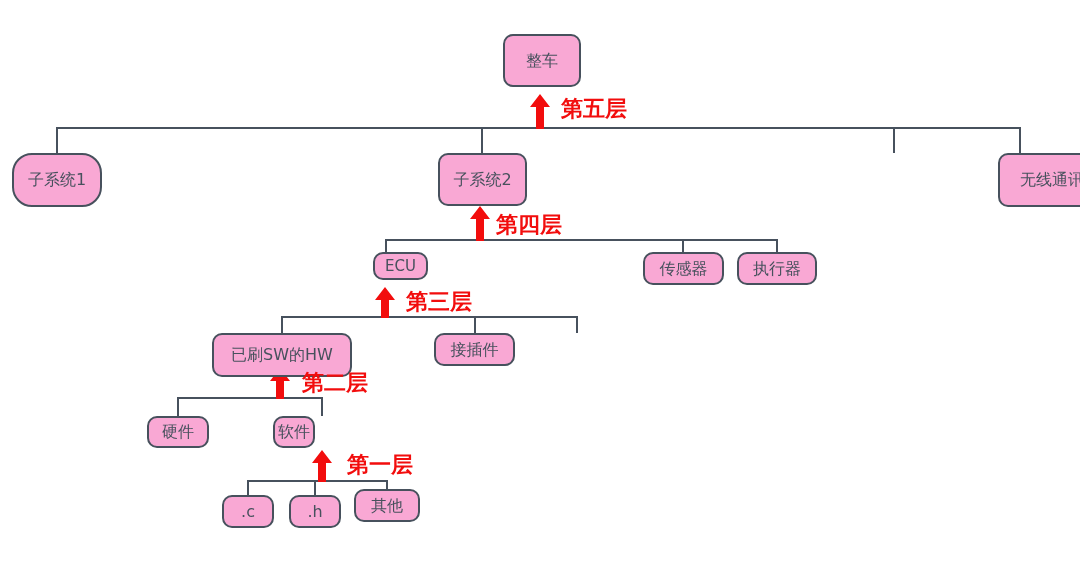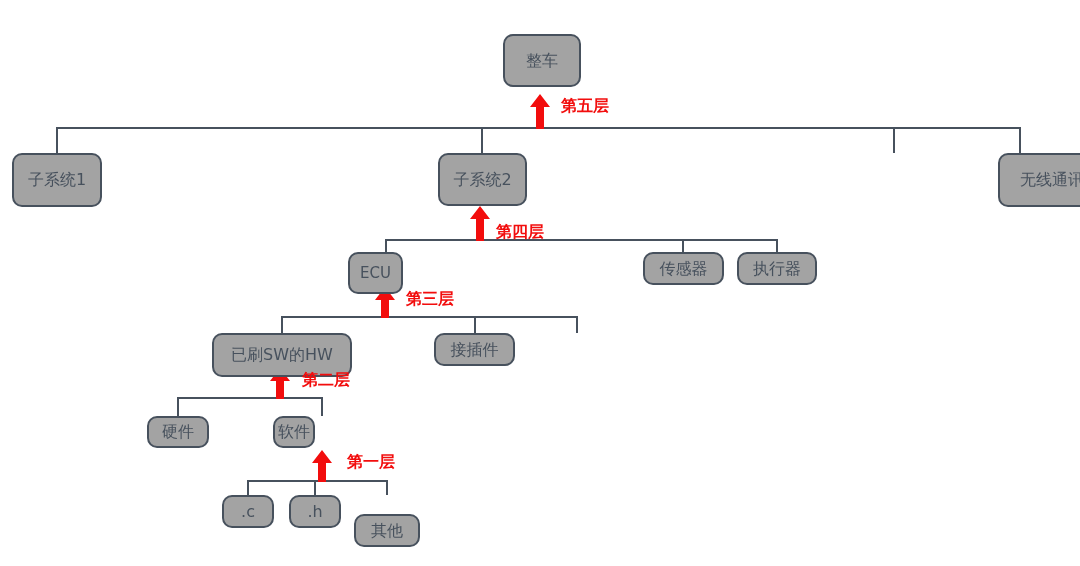--- a/index.html
+++ b/index.html
@@ -18,34 +18,34 @@
     overflow:hidden;
     font-family:"DejaVu Sans","Liberation Sans",sans-serif;
   }
   .connectors{
     position:absolute;left:0;top:0;width:1080px;height:566px;
   }
   .connector{stroke:var(--line);stroke-width:2;fill:none;}
   .uparrow{fill:var(--arrow);stroke:none;}
   .node{
     position:absolute;box-sizing:border-box;
-    background:#a3a3a3;
+    background:#f9a8d4;
     border:2px solid var(--box-border);
     border-radius:10px;
     display:flex;align-items:center;justify-content:center;
     font-size:16px;color:var(--box-text);
     white-space:nowrap;
     line-height:1;
   }
   .node.small{font-size:15px;}
   .layer-label{
     position:absolute;
     color:var(--layer);
     font-weight:bold;
-    font-size:16px;
+    font-size:22px;
     line-height:1.2;
     white-space:nowrap;
   }
 </style>
 </head>
 <body>
 
 <div class="canvas">
 
   <svg class="connectors" viewBox="0 0 1080 566" xmlns="http://www.w3.org/2000/svg">
@@ -62,37 +62,37 @@
 
     <polygon class="uparrow" points="536,129 536,107 530,107 540,94 550,107 544,107 544,129"></polygon>
     <polygon class="uparrow" points="476,241 476,219 470,219 480,206 490,219 484,219 484,241"></polygon>
     <polygon class="uparrow" points="381,318 381,300 375,300 385,287 395,300 389,300 389,318"></polygon>
     <polygon class="uparrow" points="276,399 276,381 270,381 280,368 290,381 284,381 284,399"></polygon>
     <polygon class="uparrow" points="318,482 318,463 312,463 322,450 332,463 326,463 326,482"></polygon>
   </svg>
 
   <div class="node" style="left:503px;top:34px;width:78px;height:53px;">整车</div>
 
-  <div class="node" style="left:12px;top:153px;width:90px;height:54px;">子系统1</div>
+  <div class="node" style="left:12px;top:153px;width:90px;height:54px;border-radius:20px;">子系统1</div>
   <div class="node" style="left:438px;top:153px;width:89px;height:53px;">子系统2</div>
   <div class="node" style="left:998px;top:153px;width:108px;height:54px;">无线通讯</div>
 
-  <div class="node small" style="left:348px;top:252px;width:55px;height:42px;text-align:center;">ECU</div>
+  <div class="node small" style="left:373px;top:252px;width:55px;height:28px;text-align:center;">ECU</div>
   <div class="node" style="left:643px;top:252px;width:81px;height:33px;">传感器</div>
   <div class="node" style="left:737px;top:252px;width:80px;height:33px;">执行器</div>
 
   <div class="node" style="left:212px;top:333px;width:140px;height:44px;">已刷SW的HW</div>
   <div class="node" style="left:434px;top:333px;width:81px;height:33px;">接插件</div>
 
   <div class="node" style="left:147px;top:416px;width:62px;height:32px;">硬件</div>
   <div class="node" style="left:273px;top:416px;width:42px;height:32px;text-align:center;">软件</div>
 
   <div class="node" style="left:222px;top:495px;width:52px;height:33px;">.c</div>
   <div class="node" style="left:289px;top:495px;width:52px;height:33px;">.h</div>
-  <div class="node" style="left:354px;top:514px;width:66px;height:33px;">其他</div>
+  <div class="node" style="left:354px;top:489px;width:66px;height:33px;">其他</div>
 
   <div class="layer-label" style="left:561px;top:96px;">第五层</div>
-  <div class="layer-label" style="left:496px;top:222px;">第四层</div>
+  <div class="layer-label" style="left:496px;top:212px;">第四层</div>
   <div class="layer-label" style="left:406px;top:289px;">第三层</div>
   <div class="layer-label" style="left:302px;top:370px;">第二层</div>
   <div class="layer-label" style="left:347px;top:452px;">第一层</div>
 
 </div>
 
 </body></html>

